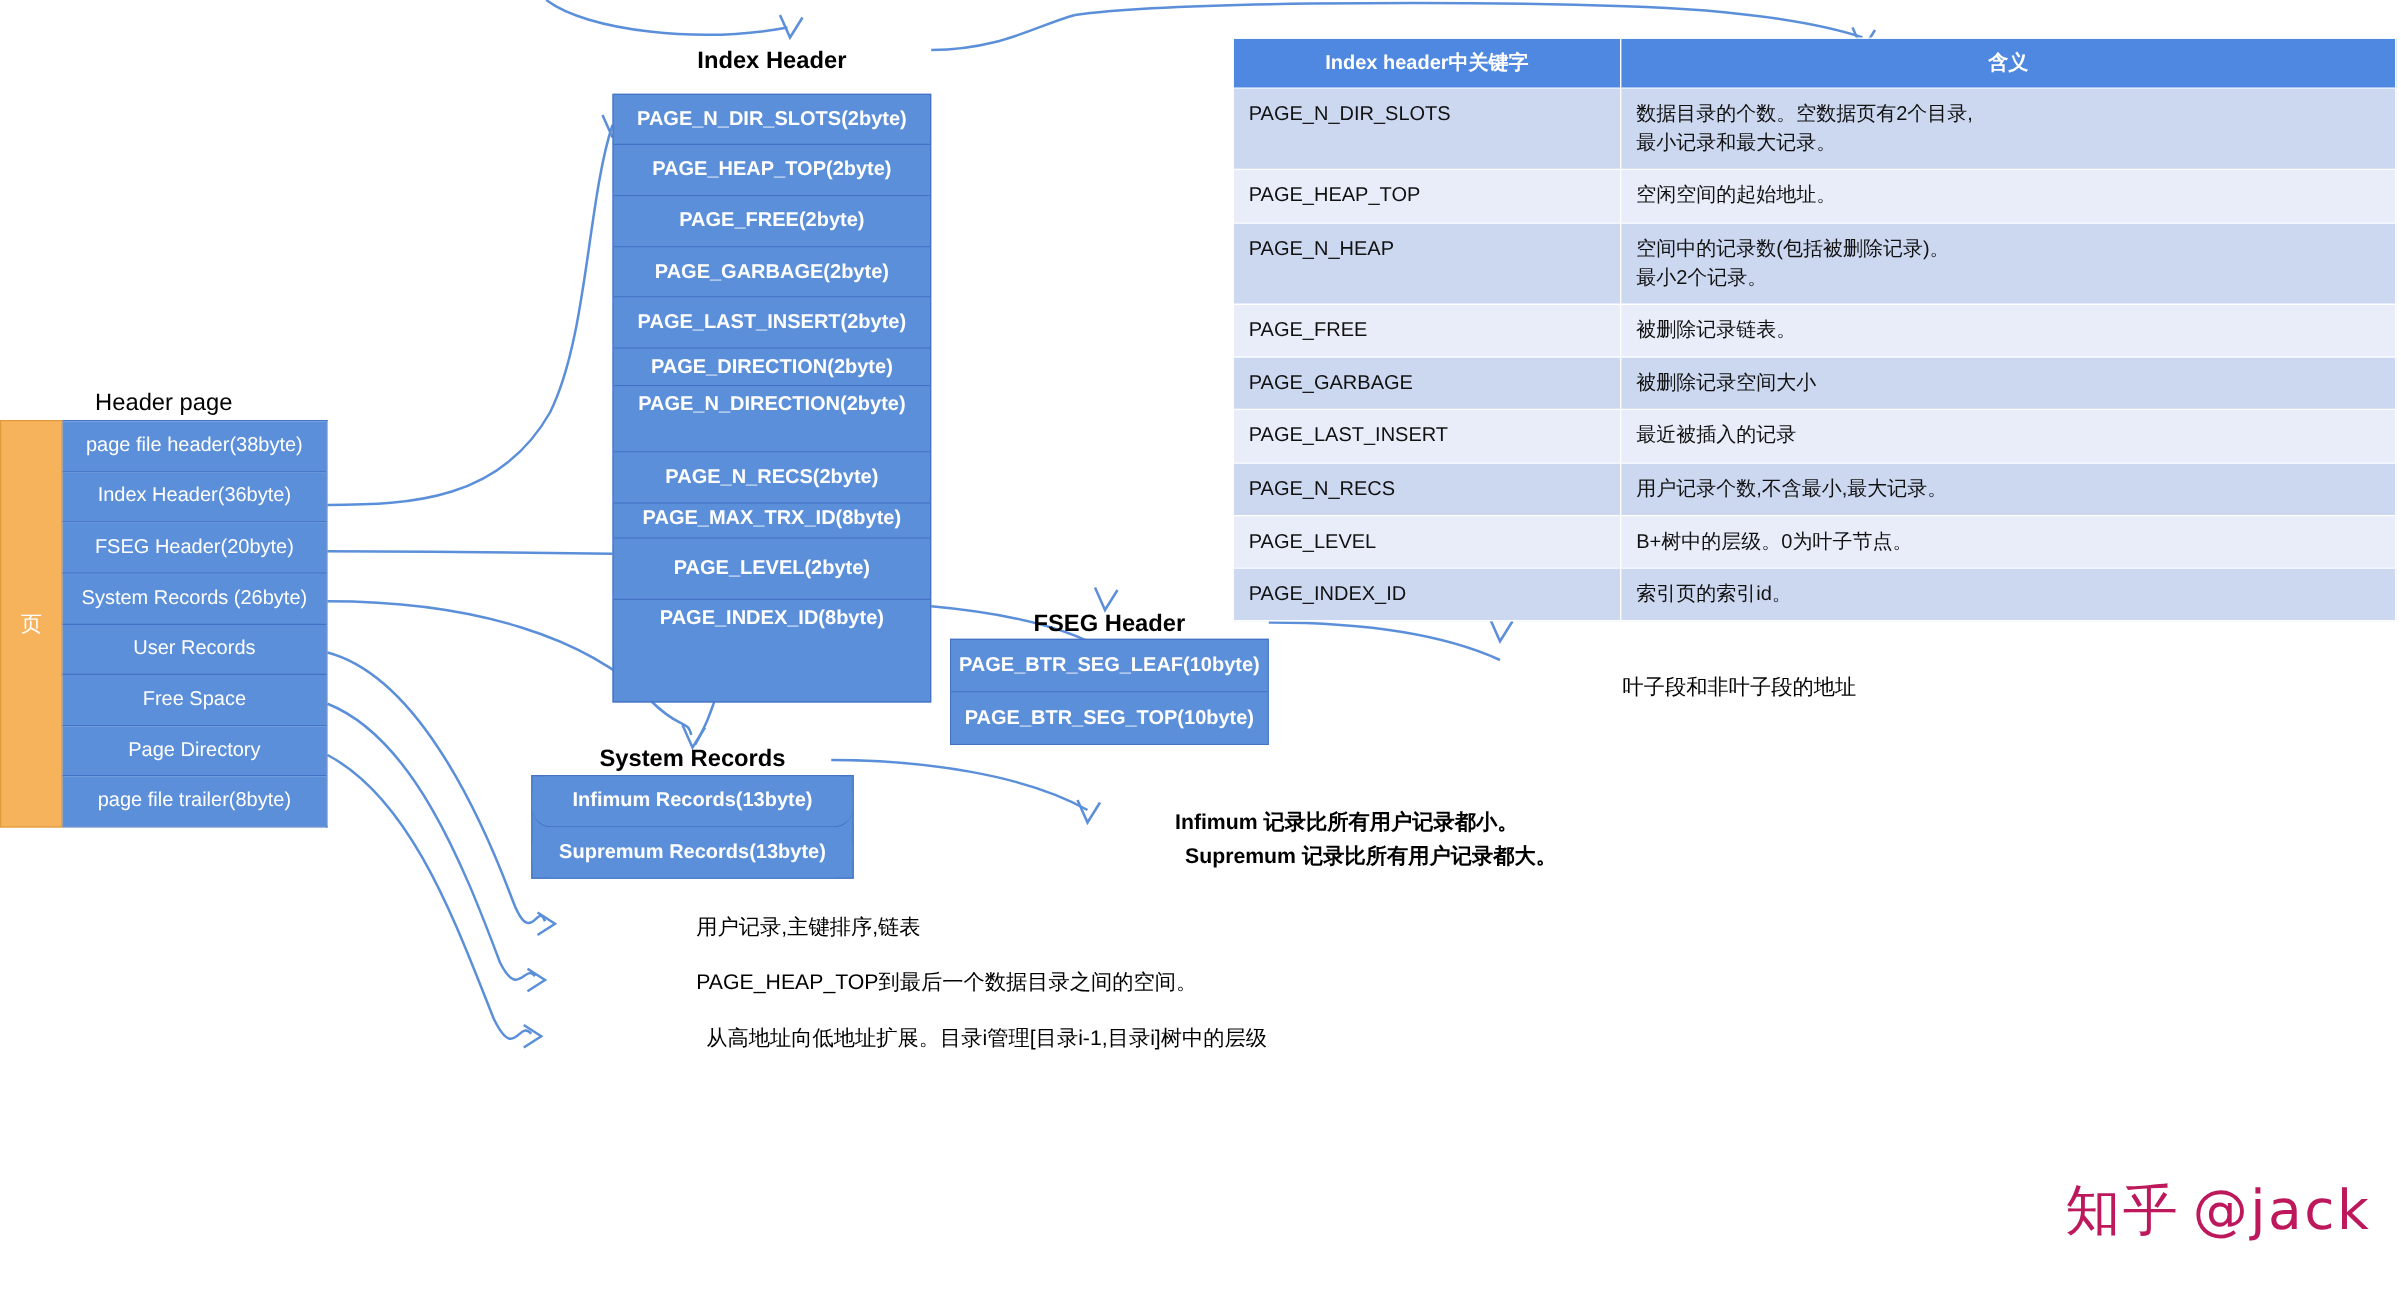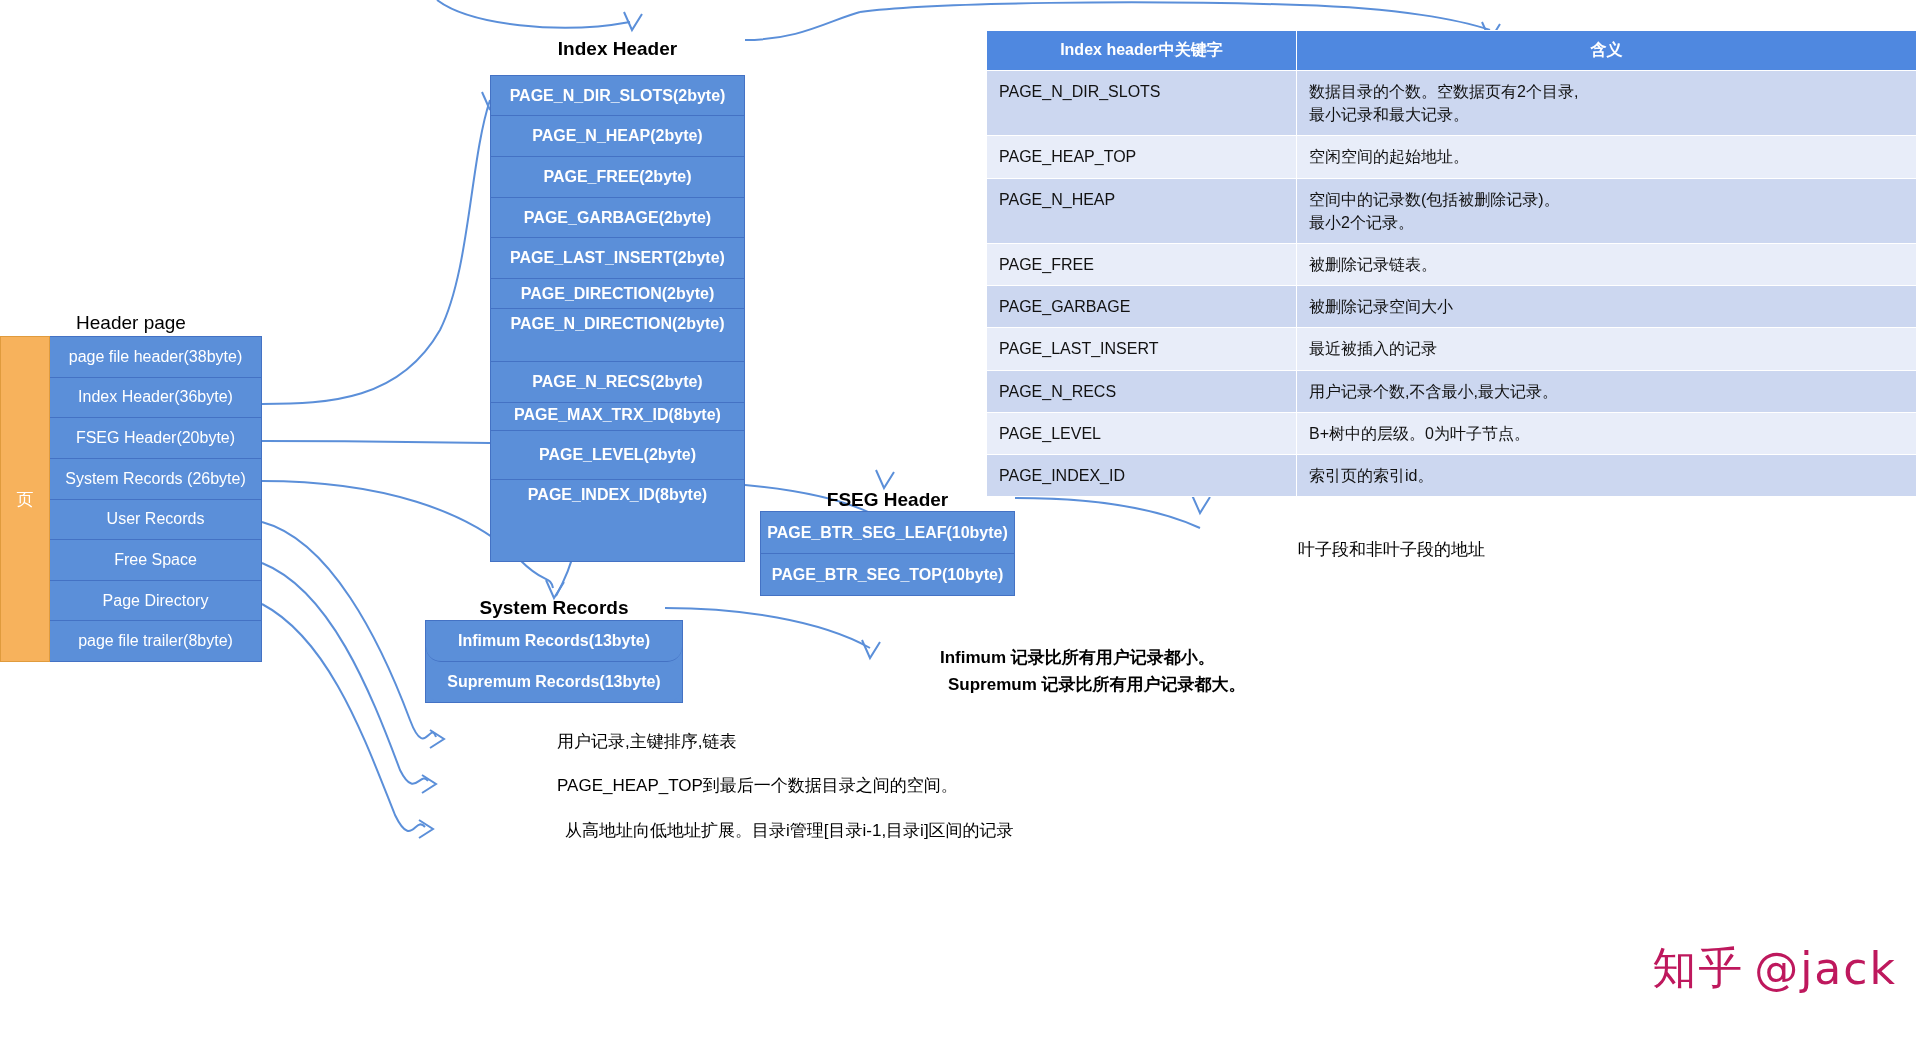--- a/index.html
+++ b/index.html
@@ -168,21 +168,21 @@
       <div class="cell">Free Space</div>
       <div class="cell">Page Directory</div>
       <div class="cell">page file trailer(8byte)</div>
     </div>
   </div>
 </div>
 
 <div id="index-header-title" class="abs blk-title">Index Header</div>
 <div id="index-header-stack" class="stack">
   <div class="cell bold" style="height:40px">PAGE_N_DIR_SLOTS(2byte)</div>
-  <div class="cell bold" style="height:41px">PAGE_N_HEAP(2byte)</div>
+  <div class="cell bold" style="height:41px">PAGE_HEAP_TOP(2byte)</div>
   <div class="cell bold" style="height:41px">PAGE_FREE(2byte)</div>
   <div class="cell bold" style="height:40px">PAGE_GARBAGE(2byte)</div>
   <div class="cell bold" style="height:41px">PAGE_LAST_INSERT(2byte)</div>
   <div class="cell bold" style="height:30px">PAGE_DIRECTION(2byte)</div>
   <div class="cell bold topalign" style="height:53px;padding-top:6px">PAGE_N_DIRECTION(2byte)</div>
   <div class="cell bold" style="height:41px">PAGE_N_RECS(2byte)</div>
   <div class="cell bold topalign" style="height:28px;padding-top:3px">PAGE_MAX_TRX_ID(8byte)</div>
   <div class="cell bold" style="height:49px">PAGE_LEVEL(2byte)</div>
   <div class="cell bold topalign" style="height:40px;padding-top:6px">PAGE_INDEX_ID(8byte)</div>
 </div>
@@ -250,18 +250,18 @@
         <td style="white-space:pre-line">索引页的索引id。</td>
       </tr>
   </tbody>
 </table>
 
 <div class="note" style="left:1298px;top:537px">叶子段和非叶子段的地址</div>
 <div class="note bold" style="left:940px;top:645px">Infimum 记录比所有用户记录都小。</div>
 <div class="note bold" style="left:948px;top:672px">Supremum 记录比所有用户记录都大。</div>
 <div class="note" style="left:557px;top:729px">用户记录,主键排序,链表</div>
 <div class="note" style="left:557px;top:773px">PAGE_HEAP_TOP到最后一个数据目录之间的空间。</div>
-<div class="note" style="left:565px;top:818px">从高地址向低地址扩展。目录i管理[目录i-1,目录i]区间的记录</div>
+<div class="note" style="left:565px;top:818px">从高地址向低地址扩展。目录i管理[目录i-1,目录i]树中的层级</div>
 
 <div id="watermark">
   <span>知乎</span>
   <span>@jack</span>
 </div>
 
 </body></html>

